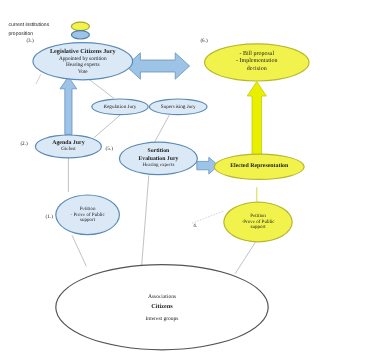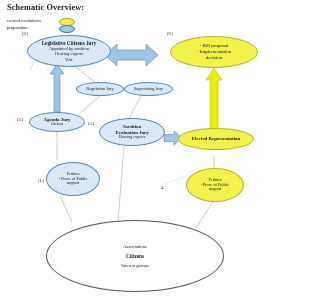--- a/index.html
+++ b/index.html
@@ -114,21 +114,20 @@
     width: 266px;
     height: 300px;
     pointer-events: none;
   }
 </style>
 </head>
 <body>
 
 <div class="canvas">
 
-  <div class="title">Schematic Overview:</div>
 
   <div class="legend">
     <div class="legend-row">
       <span class="legend-label">current institutions</span>
       <span class="legend-swatch yellow"></span>
     </div>
     <div class="legend-row">
       <span class="legend-label">proposition</span>
       <span class="legend-swatch blue"></span>
     </div>

